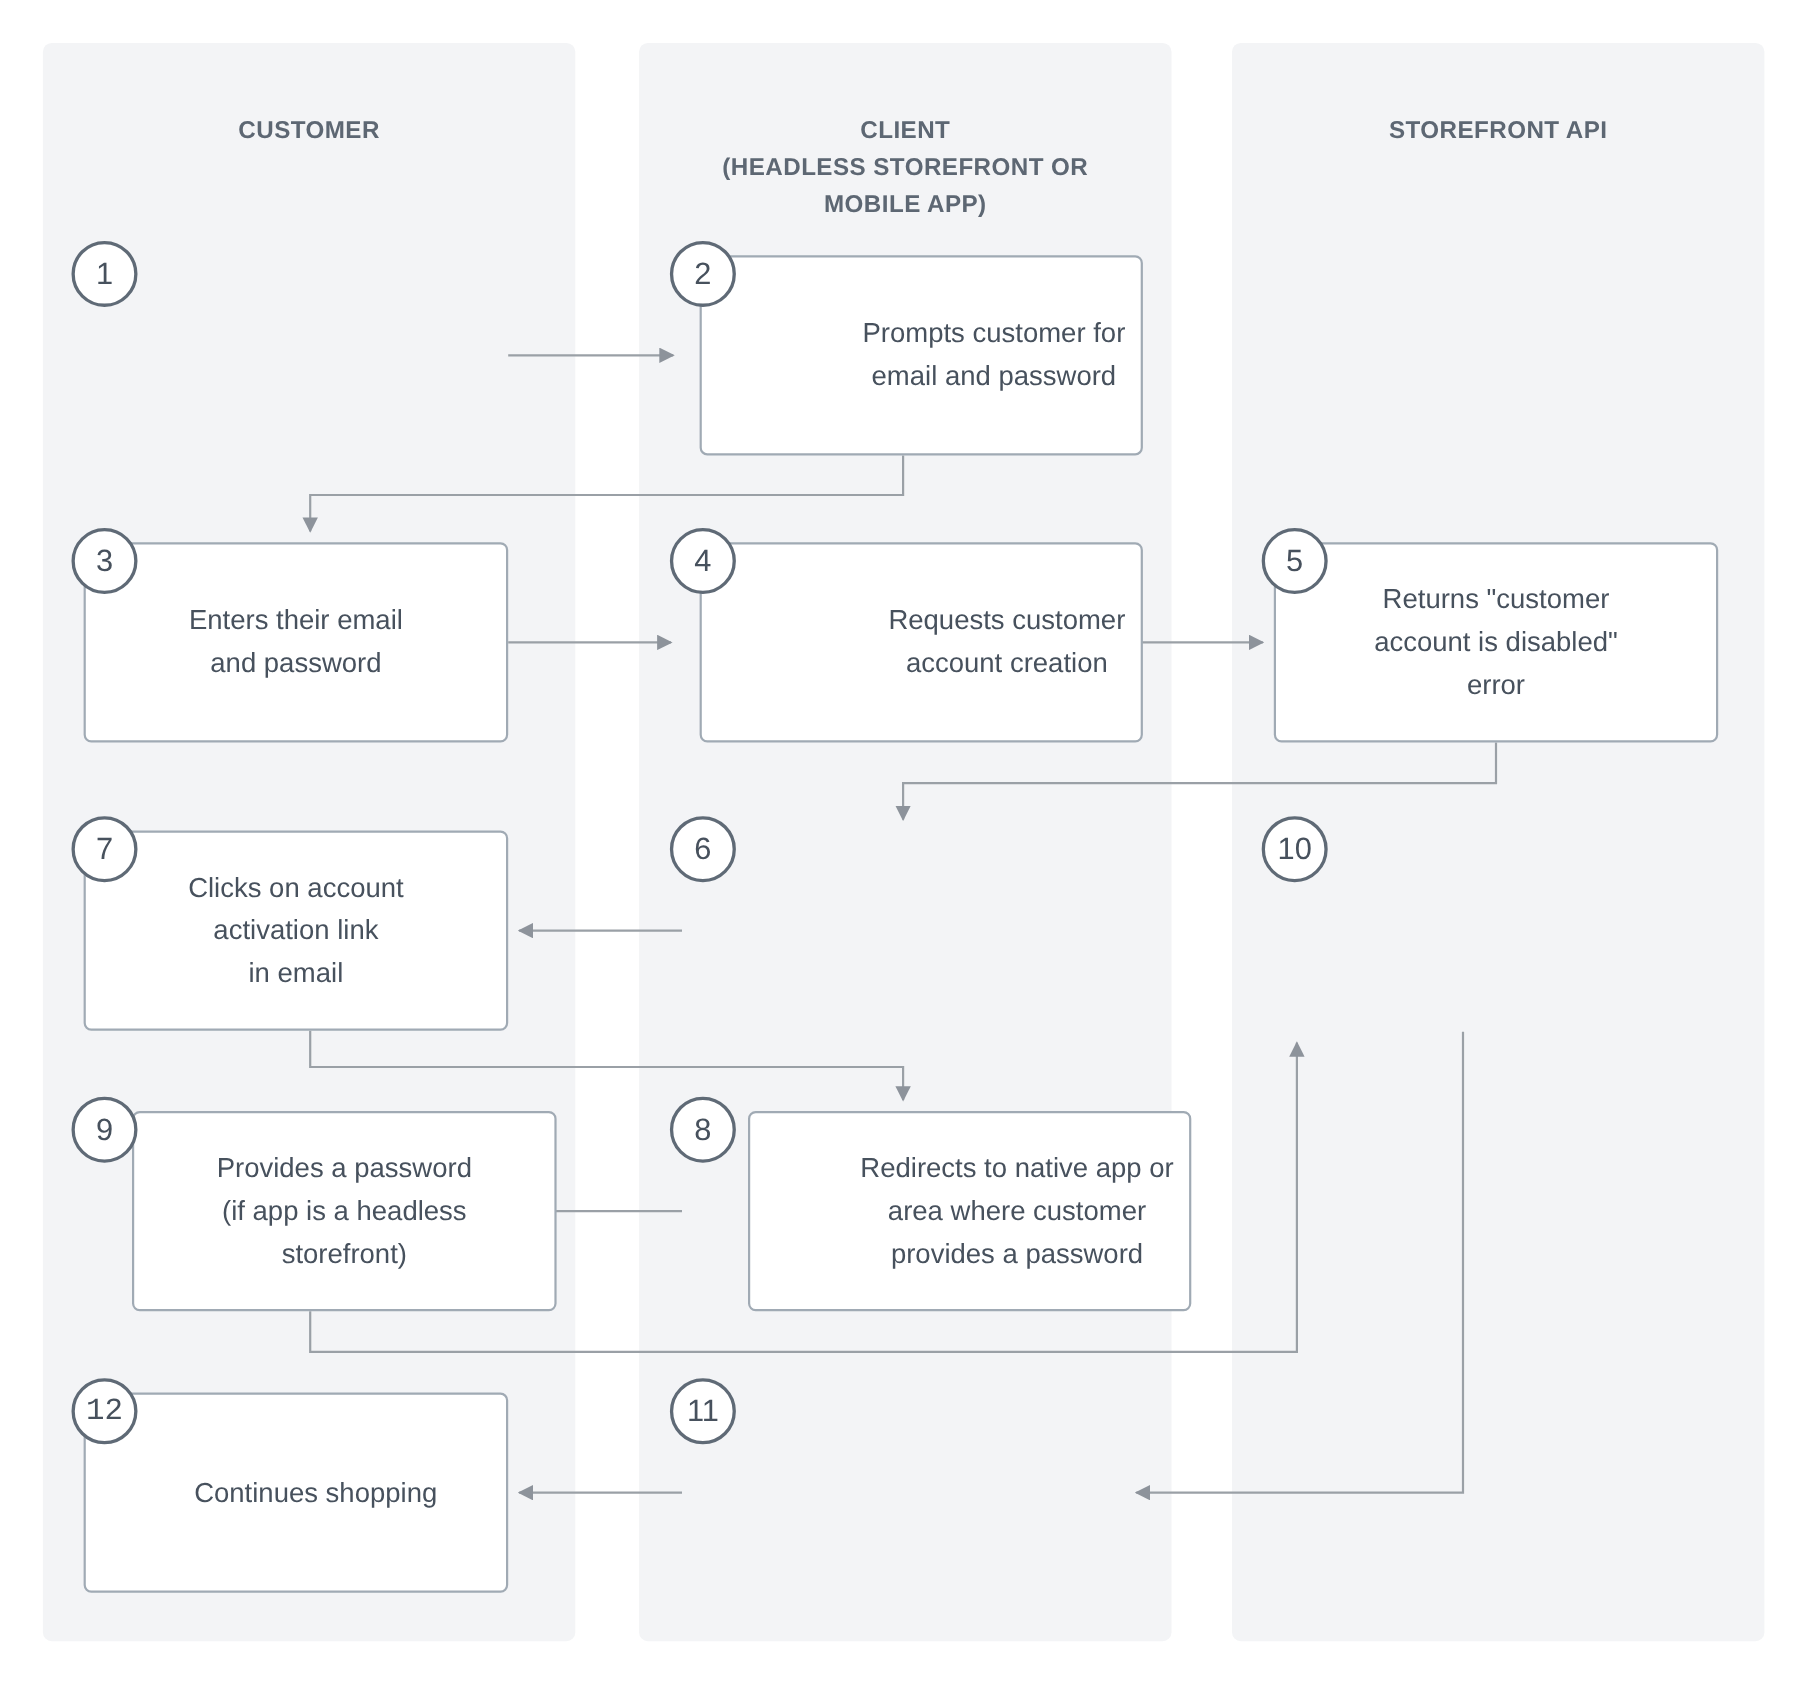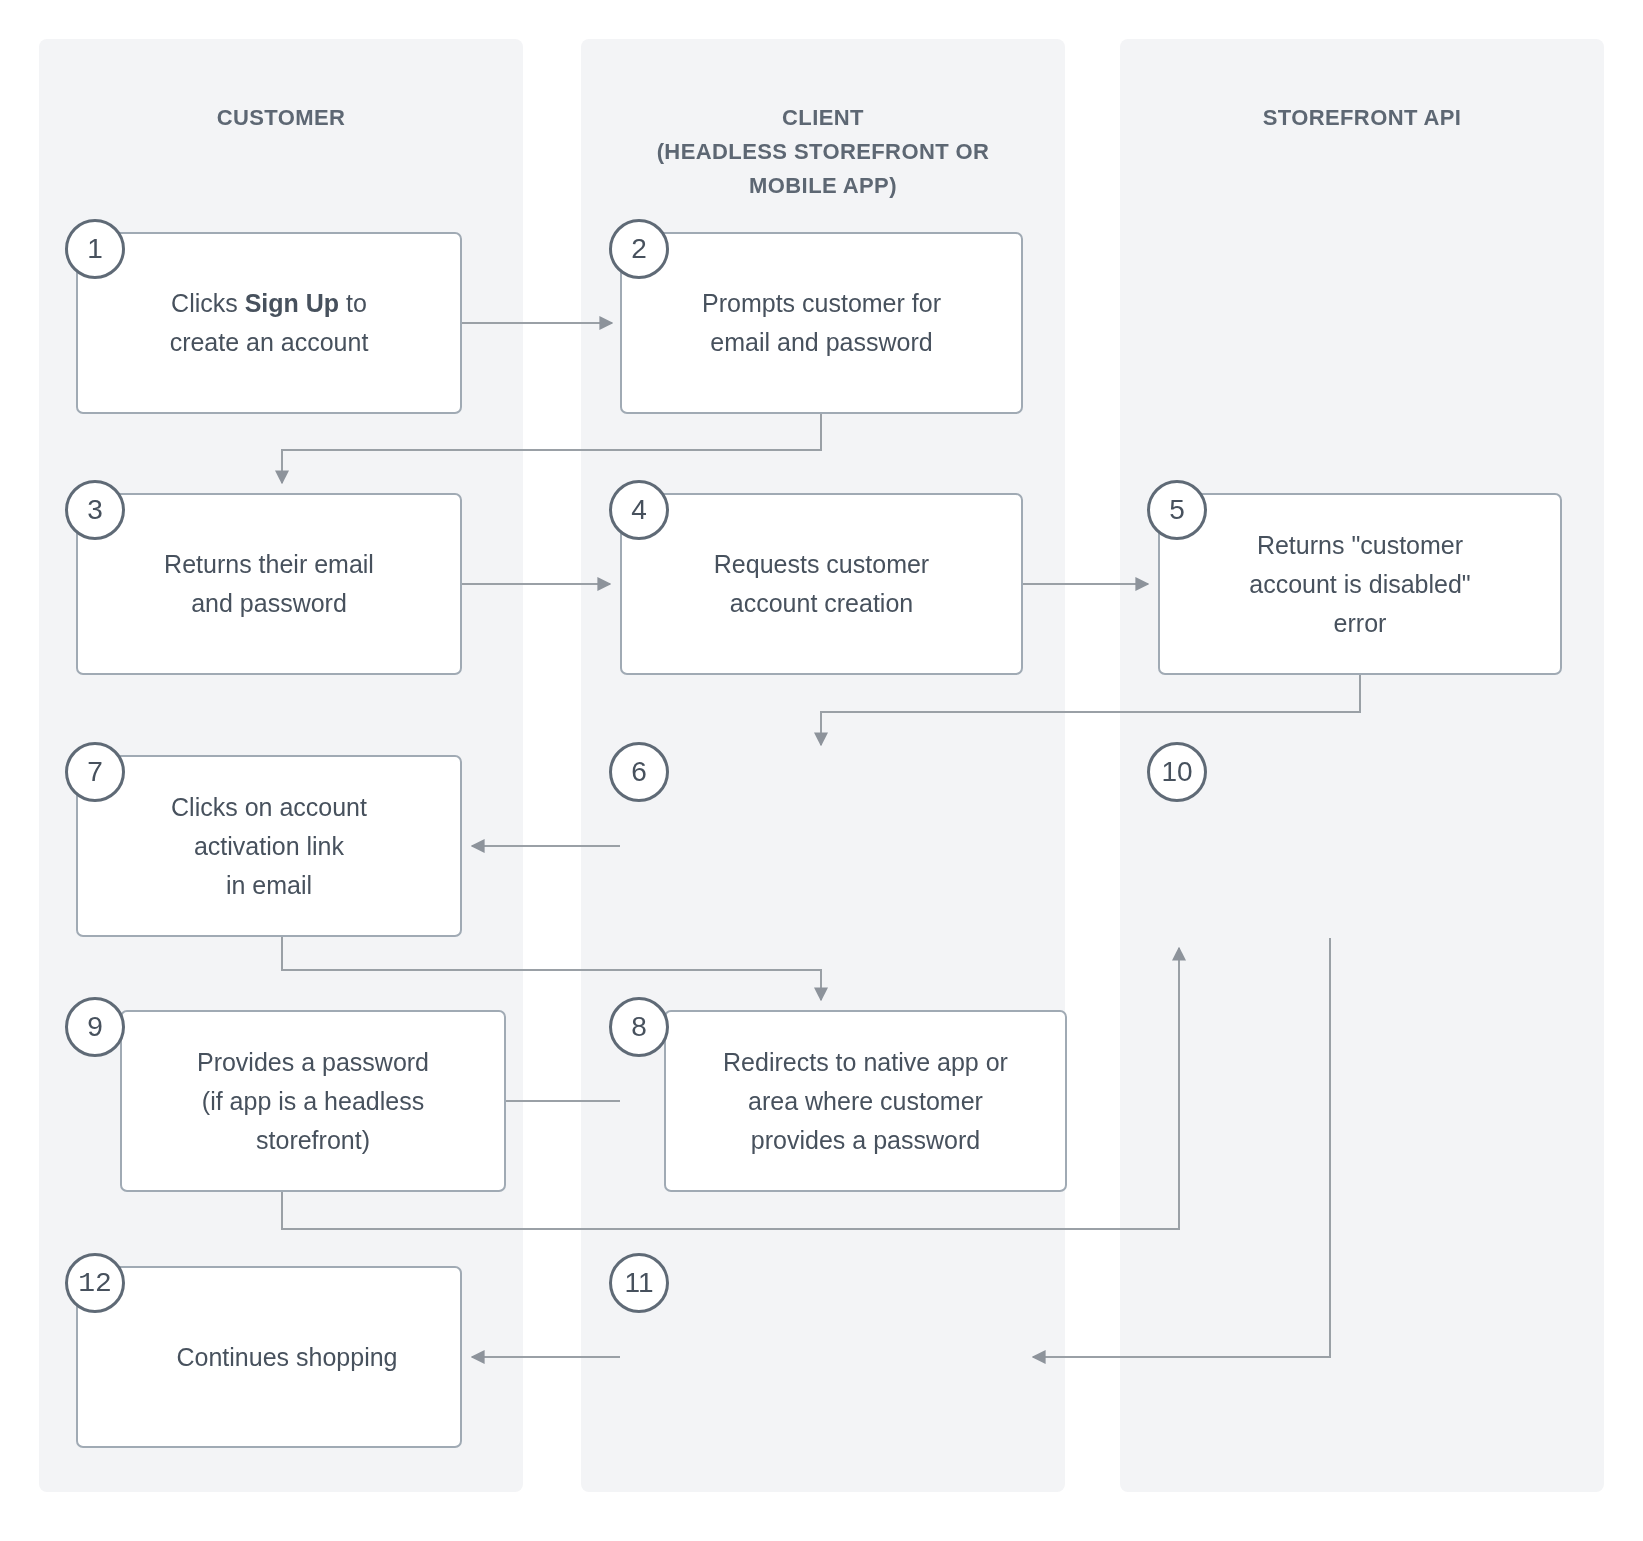--- a/index.html
+++ b/index.html
@@ -68,21 +68,21 @@
     border-radius: 50%;
     display: flex;
     align-items: center;
     justify-content: center;
     color: #47515d;
     font-size: 28px;
     z-index: 3;
   }
   
   .c1 { left: 76px;  width: 386px; height: 182px; }
-  .c2 { left: 620px; width: 403px; height: 182px; }
+  .c2 { left: 636px; width: 403px; height: 182px; justify-content: flex-end; }
   .c3 { left: 1158px;width: 404px; height: 182px; }
   .r1 { top: 232px; }
   .r2 { top: 493px; }
   .r3 { top: 755px; }
   .r4 { top: 1010px; margin-left: 44px; }
   .r5 { top: 1266px; padding-left: 36px; }
 </style>
 </head>
 <body>
 
@@ -112,34 +112,30 @@
       <path d="M 1360 675 V 712 H 821 V 745" marker-end="url(#arrow)"></path>
       <path d="M 620 846 H 472" marker-end="url(#arrow)"></path>
       <path d="M 282 937 V 970 H 821 V 1000" marker-end="url(#arrow)"></path>
       <path d="M 620 1101 H 472" marker-end="url(#arrow)"></path>
       <path d="M 282 1192 V 1229 H 1179 V 948" marker-end="url(#arrow)"></path>
       <path d="M 1330 938 V 1357 H 1033" marker-end="url(#arrow)"></path>
       <path d="M 620 1357 H 472" marker-end="url(#arrow)"></path>
     </g>
   </svg>
 
-  <div class="flow-box c1 r1">
-    <div class="box-label"><span>Clicks </span><b>Sign Up</b><span> to
-create an account</span></div>
-  </div>
   <div class="badge" style="left:65px; top:219px;">1</div>
 
   <div class="flow-box c2 r1">
     <div class="box-label">Prompts customer for
 email and password</div>
   </div>
   <div class="badge" style="left:609px; top:219px;">2</div>
 
   <div class="flow-box c1 r2">
-    <div class="box-label">Returns their email
+    <div class="box-label">Enters their email
 and password</div>
   </div>
   <div class="badge" style="left:65px; top:480px;">3</div>
 
   <div class="flow-box c2 r2">
     <div class="box-label">Requests customer
 account creation</div>
   </div>
   <div class="badge" style="left:609px; top:480px;">4</div>
 

